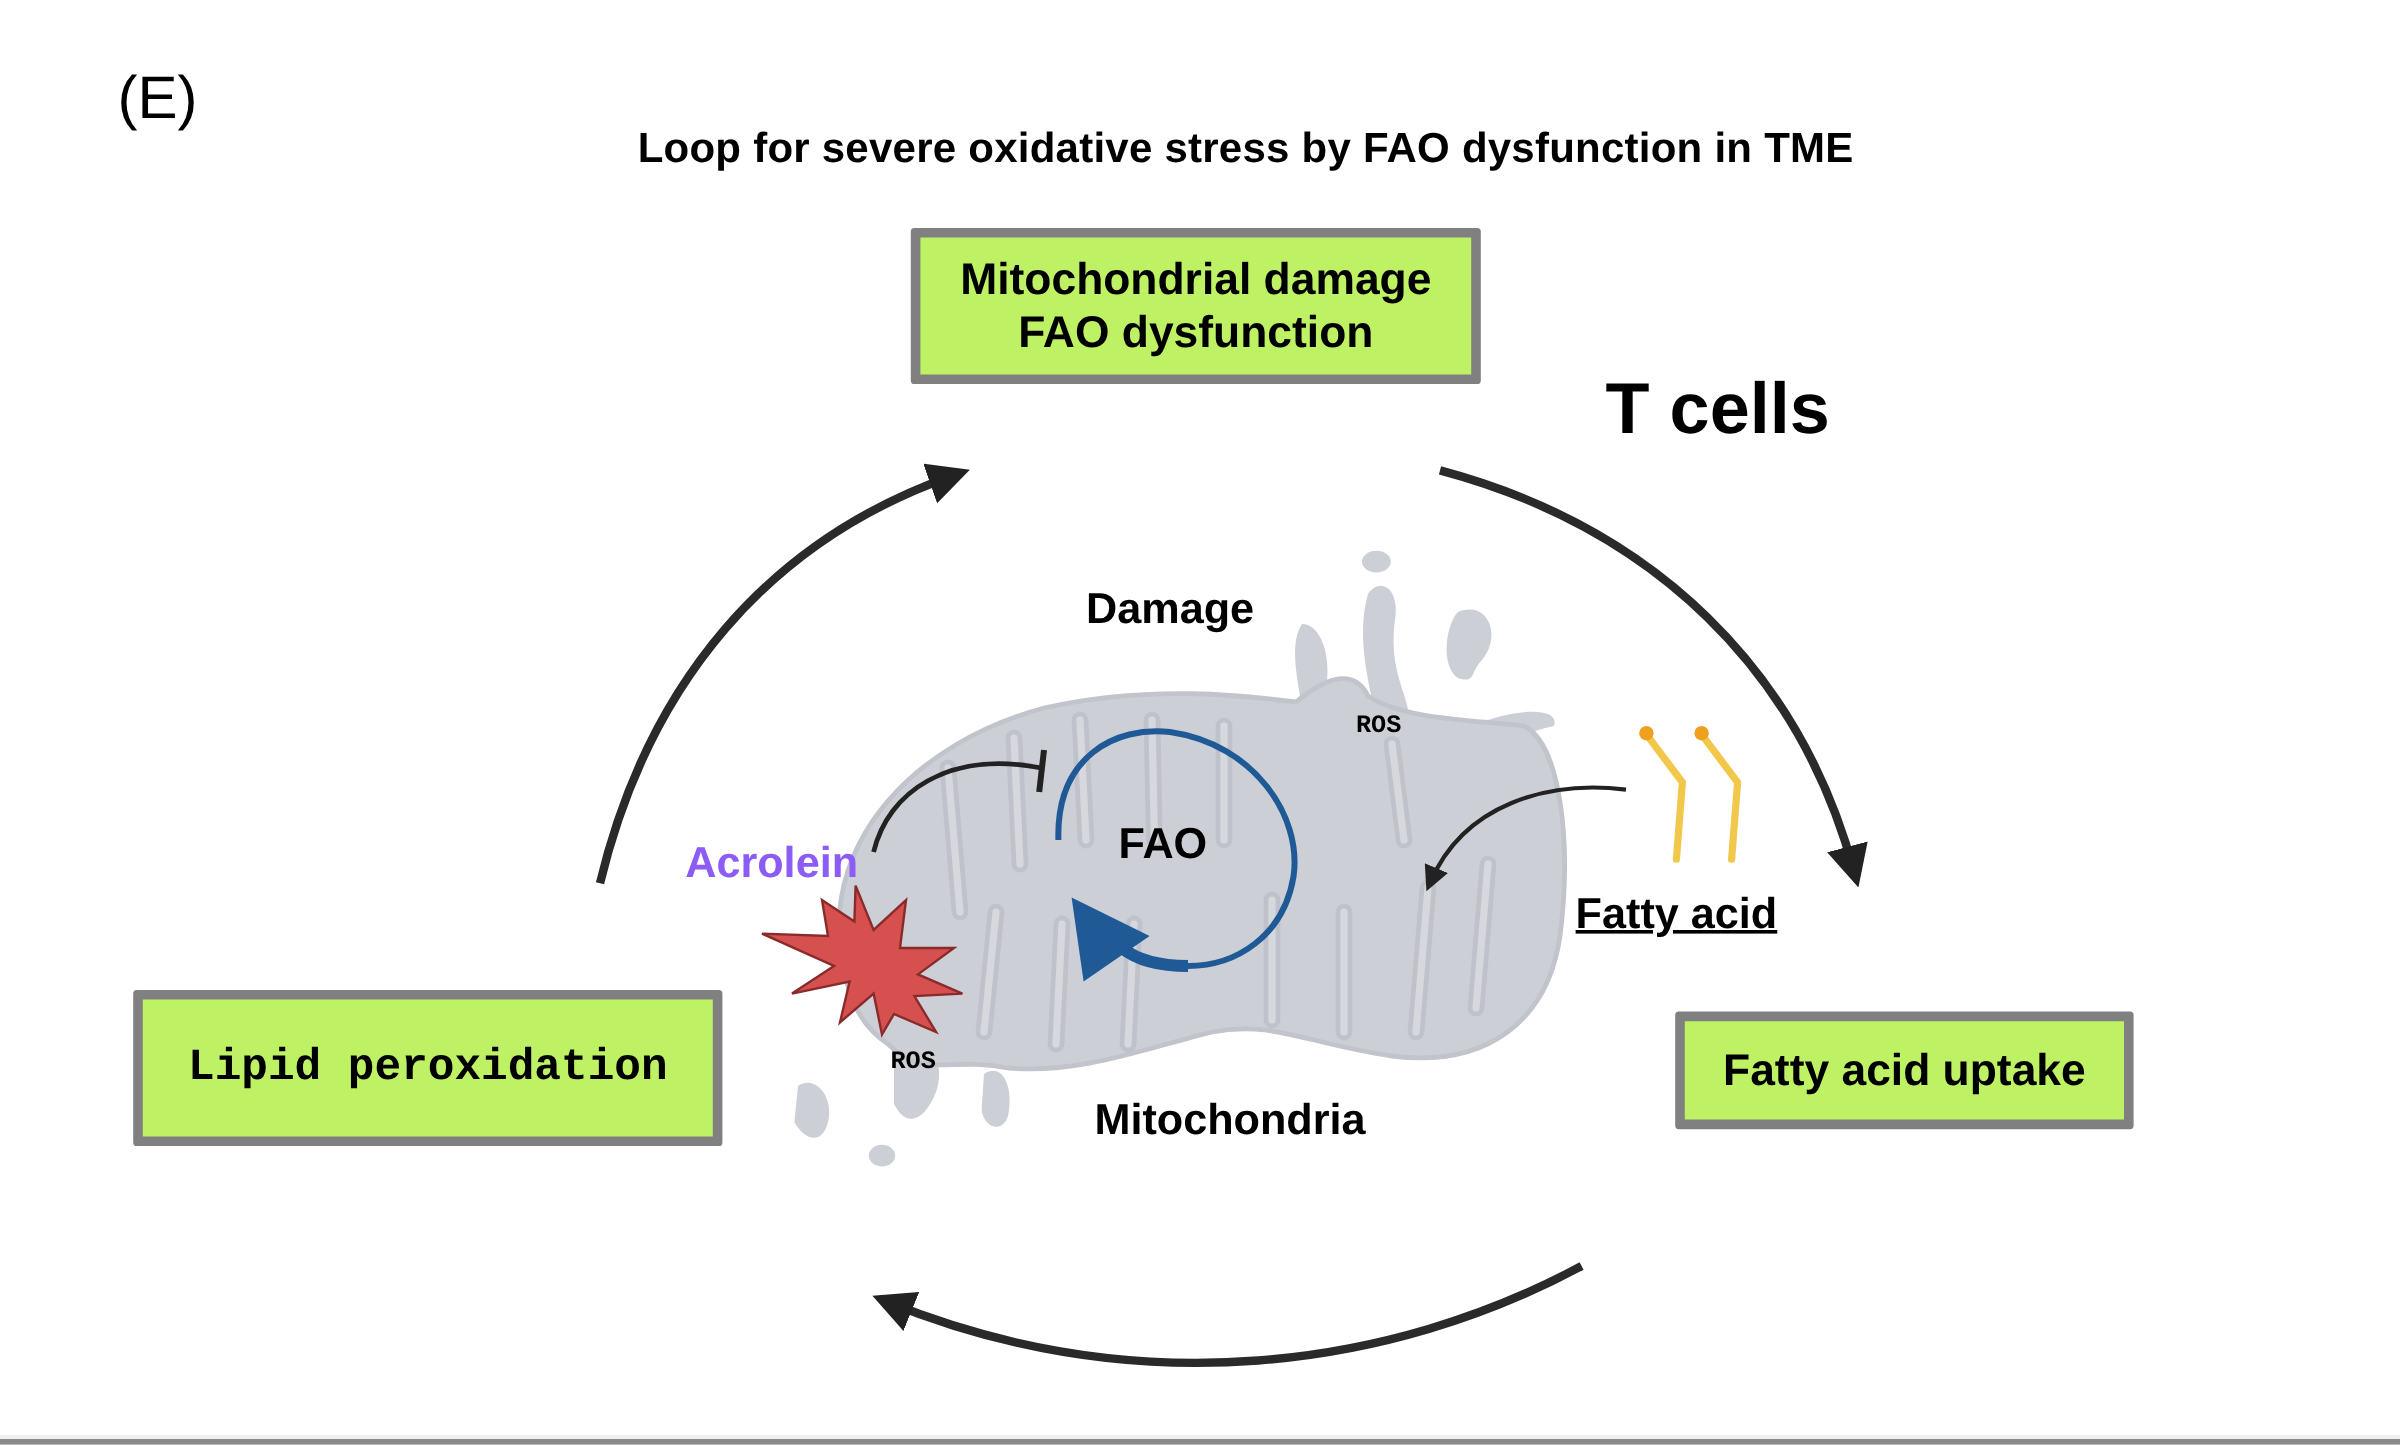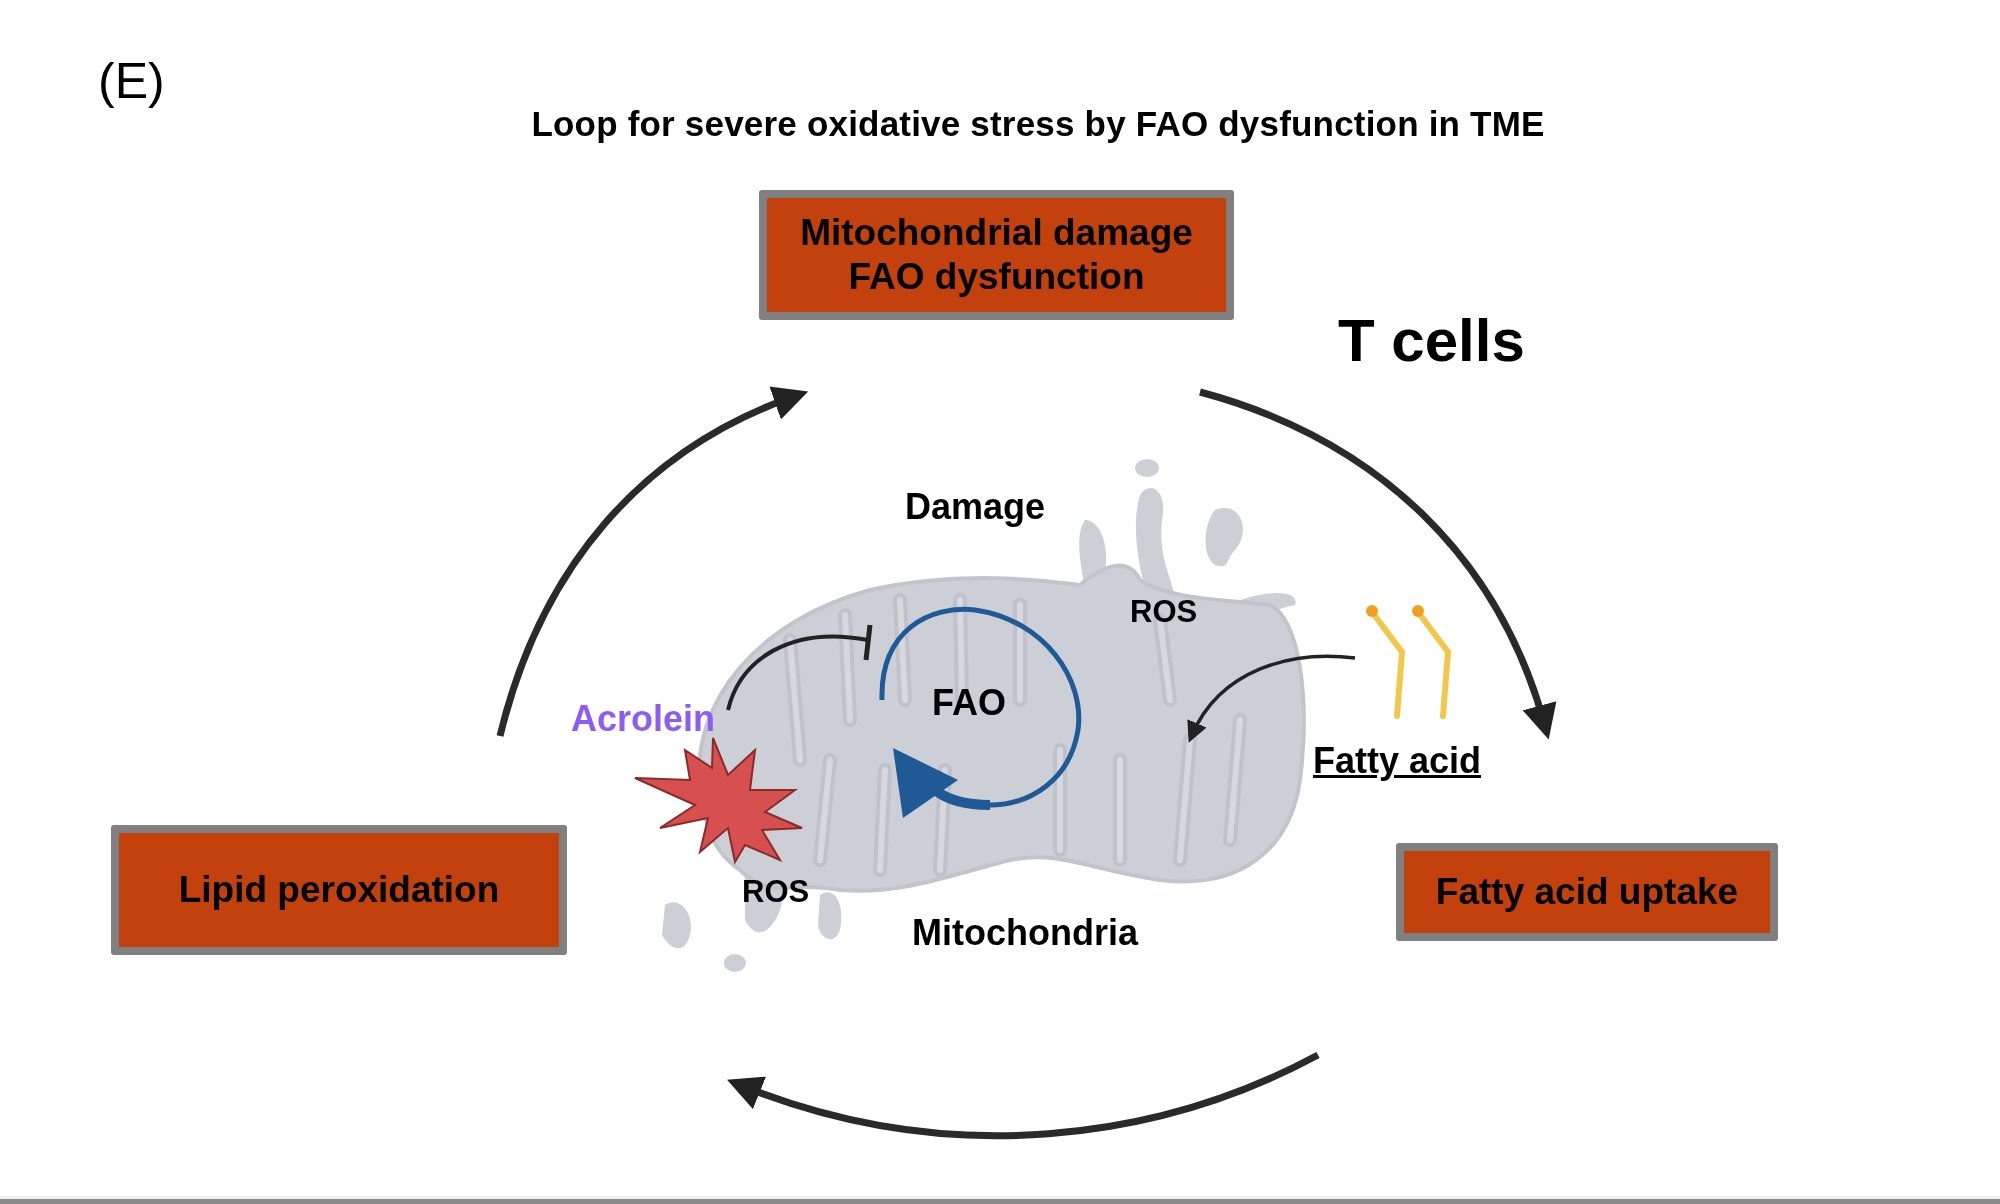--- a/index.html
+++ b/index.html
@@ -1,29 +1,29 @@
 <!DOCTYPE html>
 <html><head>
 <meta charset="utf-8">
 <style>
   html, body { margin: 0; padding: 0; background: #ffffff; }
   body { width: 2000px; height: 1204px; position: relative; overflow: hidden;
          font-family: "Liberation Sans", sans-serif; color: #000; }
   .abs { position: absolute; }
   .panel-label { left: 98px; top: 52px; font-size: 50px; font-weight: normal; }
   .title { left: 0; width: 2076px; top: 104px; text-align: center; font-size: 35px; font-weight: bold; letter-spacing: 0.2px; }
-  .box { background: #c2410c; border: 8px solid #808080; border-radius: 3px; box-sizing: border-box;
+  .box { background: #bef264; border: 8px solid #808080; border-radius: 3px; box-sizing: border-box;
          display: flex; flex-direction: column; align-items: center; justify-content: center;
          font-weight: bold; font-size: 37px; line-height: 44px; text-align: center; }
   .box-top { left: 759px; top: 190px; width: 475px; height: 130px; }
-  .box-left { left: 111px; top: 825px; width: 456px; height: 130px; }
+  .box-left { left: 111px; top: 825px; width: 491px; height: 130px; font-family: Liberation Mono, monospace; }
   .box-right { left: 1396px; top: 843px; width: 382px; height: 98px; }
   .tcells { left: 1338px; top: 306px; font-size: 60px; font-weight: bold; }
   .lbl { font-weight: bold; font-size: 36px; }
-  .lbl-sm { font-weight: bold; font-size: 31px; }
+  .lbl-sm { font-weight: bold; font-size: 21px; font-family: Liberation Mono, monospace; }
   .acrolein { color: #8b5cf6; }
   svg.diagram { position: absolute; left: 0; top: 0; }
   .footer-bar { left: 0; top: 1196px; width: 2000px; height: 8px; background: linear-gradient(#efefef 0 40%, #8a8a8a 40% 100%); }
 </style>
 </head>
 <body>
 
 <svg class="diagram" width="2000" height="1204" viewBox="0 0 2000 1204">
   <defs>
     <marker id="ah" viewBox="0 0 10 10" refX="6" refY="5" markerWidth="5" markerHeight="5" orient="auto-start-reverse">

